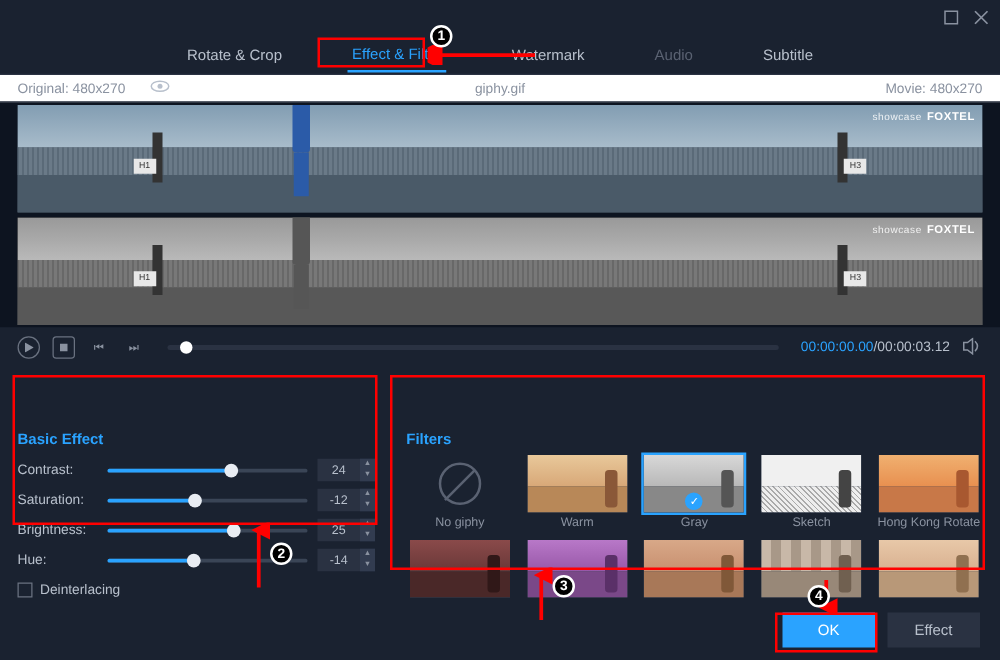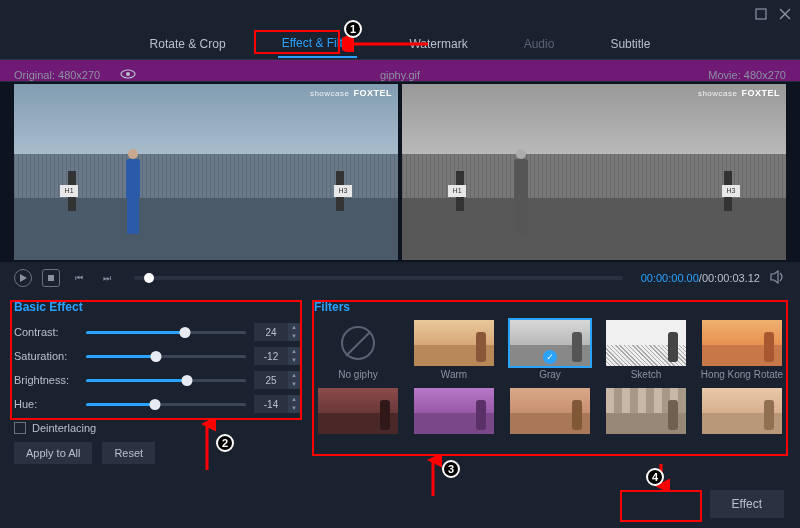--- a/index.html
+++ b/index.html
@@ -14,25 +14,25 @@
 .tab { color: #b8c0cc; cursor: pointer; padding: 6px 4px; }
 .tab.active { color: #2aa3ff; border-bottom: 2px solid #2aa3ff; }
 .tab.disabled { color: #5a6272; }
 
 
 .callout-num { position: absolute; width: 18px; height: 18px; border-radius: 50%; background: #000; border: 2px solid #fff; color:#fff; font-size:11px; font-weight:bold; display:flex; align-items:center; justify-content:center; z-index: 50; }
 .red-arrow { position: absolute; z-index: 49; }
 .red-box { position: absolute; border: 2px solid #ff0000; z-index: 40; pointer-events:none; }
 
 
-.infobar { display:flex; justify-content: space-between; align-items:flex-end; height: 22px; padding: 0 14px; font-size: 11px; color:#8a92a0; background:#701a75; border-bottom:1px solid #232b3a; }
+.infobar { display:flex; justify-content: space-between; align-items:center; height: 22px; padding: 0 14px; font-size: 11px; color:#8a92a0; background:#ffffff; border-bottom:1px solid #232b3a; }
 .infobar .center { position:absolute; left:50%; transform:translateX(-50%); }
 
 
-.preview { display:flex; height: 180px; background:#0d1420; gap:4px; padding: 2px 14px; }
+.preview { display:flex; height: 180px; background:#0d1420; gap:4px; padding: 2px 14px; flex-direction: column; }
 .pane { flex:1; background:linear-gradient(180deg,#2a3a4a 0%,#3a4a5a 40%,#556572 100%); position:relative; overflow:hidden; }
 .pane.gray { filter: grayscale(100%); }
 .scene-sky { position:absolute; top:0; left:0; right:0; height:40%; background:linear-gradient(180deg,#829db2 0%,#a8bccb 100%); }
 .scene-court { position:absolute; bottom:0; left:0; right:0; height:35%; background:#4a5a68; }
 .scene-fence { position:absolute; top:40%; left:0; right:0; height:25%; background: repeating-linear-gradient(90deg,#5a6a78 0px,#5a6a78 1px,transparent 1px,transparent 4px), #6a7a88; }
 .person { position:absolute; left:28%; bottom:15%; width:22px; height:85px; }
 .person .head { width:10px; height:10px; background:#c8a890; border-radius:50%; margin:0 auto; }
 .person .body { width:14px; height:40px; background:#2b5ba8; margin:0 auto; border-radius:3px; }
 .person .legs { width:12px; height:35px; background:#2b5ba8; margin:0 auto; }
 .watermark-overlay { position:absolute; top:4px; right:6px; color:#fff; font-size:9px; font-weight:bold; letter-spacing:0.5px; }
@@ -46,21 +46,21 @@
 .playbar { height: 32px; display:flex; align-items:center; padding: 0 14px; gap:10px; background:#1a2230; }
 .playbtn { width:18px; height:18px; border:1px solid #6a7280; border-radius:3px; display:flex; align-items:center; justify-content:center; cursor:pointer; color:#8a92a0; font-size:9px; }
 .playbtn.round { border-radius:50%; }
 .playhead-track { flex:1; height:4px; background:#2a3242; border-radius:2px; position:relative; margin:0 8px; }
 .playhead-dot { position:absolute; left:2%; top:-3px; width:10px; height:10px; background:#fff; border-radius:50%; }
 .timecode { font-size:11px; }
 .timecode .cur { color:#2aa3ff; }
 .vol { width:16px; color:#8a92a0; }
 
 
-.lower { display:flex; padding: 6px 14px 0; gap: 14px; height: 188px; }
+.lower { display:flex; padding: 6px 14px 0; gap: 25px; height: 188px; margin-top: 44px; }
 
 
 .panel-left { width: 286px; }
 .panel-title { color:#2aa3ff; font-size:12px; font-weight:600; margin-bottom:6px; }
 .row { display:flex; align-items:center; height:24px; gap:8px; }
 .row label { width:64px; font-size:11px; }
 .slider { flex:1; height:3px; background:#3a4556; border-radius:2px; position:relative; }
 .slider .fill { position:absolute; left:0; top:0; height:100%; background:#2aa3ff; border-radius:2px; }
 .slider .thumb { position:absolute; top:-4px; width:11px; height:11px; background:#e8ecf2; border-radius:50%; transform:translateX(-50%); cursor:pointer; }
 .numbox { width:46px; height:18px; background:#2a3242; display:flex; align-items:center; }
@@ -254,24 +254,20 @@
           <div class="spin">
             <div>▲</div>
             <div>▼</div>
           </div>
         </div>
     </div>
     <div class="deint">
       <div class="chk"></div>
       <span>Deinterlacing</span>
     </div>
-    <div class="btnrow">
-      <button class="btn-sm">Apply to All</button>
-      <button class="btn-sm">Reset</button>
-    </div>
   </div>
 
   <div class="panel-right">
     <div class="panel-title">Filters</div>
     <div class="filter-grid">
       <div class="filter-item">
         <div class="filter-thumb noeffect">
             <div class="noeffect-circle"></div>
           </div>
         <div class="filter-label">No giphy</div>
@@ -383,20 +379,21 @@
 <svg class="red-arrow" style="left:424px; top:454px;" width="18" height="46">
     <defs>
       <marker id="ah3" markerWidth="8" markerHeight="8" refX="4" refY="2" orient="auto">
         <polygon points="0 8, 4 0, 8 8" fill="#ff0000"></polygon>
       </marker>
     </defs>
     <line x1="9" y1="42" x2="9" y2="6" stroke="#ff0000" stroke-width="3" marker-end="url(#ah3)"></line>
   </svg>
 
 <div class="footer">
+  <button class="btn-primary">OK</button>
   <button class="btn-cancel">Effect</button>
 </div>
 <div class="red-box" style="right:98px; bottom:6px; width:82px; height:32px;"></div>
 <div class="callout-num" style="right:136px; bottom:42px;">4</div>
 <svg class="red-arrow" style="right:130px; bottom:36px;" width="18" height="30">
     <defs>
       <marker id="ah4" markerWidth="8" markerHeight="8" refX="4" refY="6" orient="auto">
         <polygon points="0 0, 4 8, 8 0" fill="#ff0000"></polygon>
       </marker>
     </defs>

